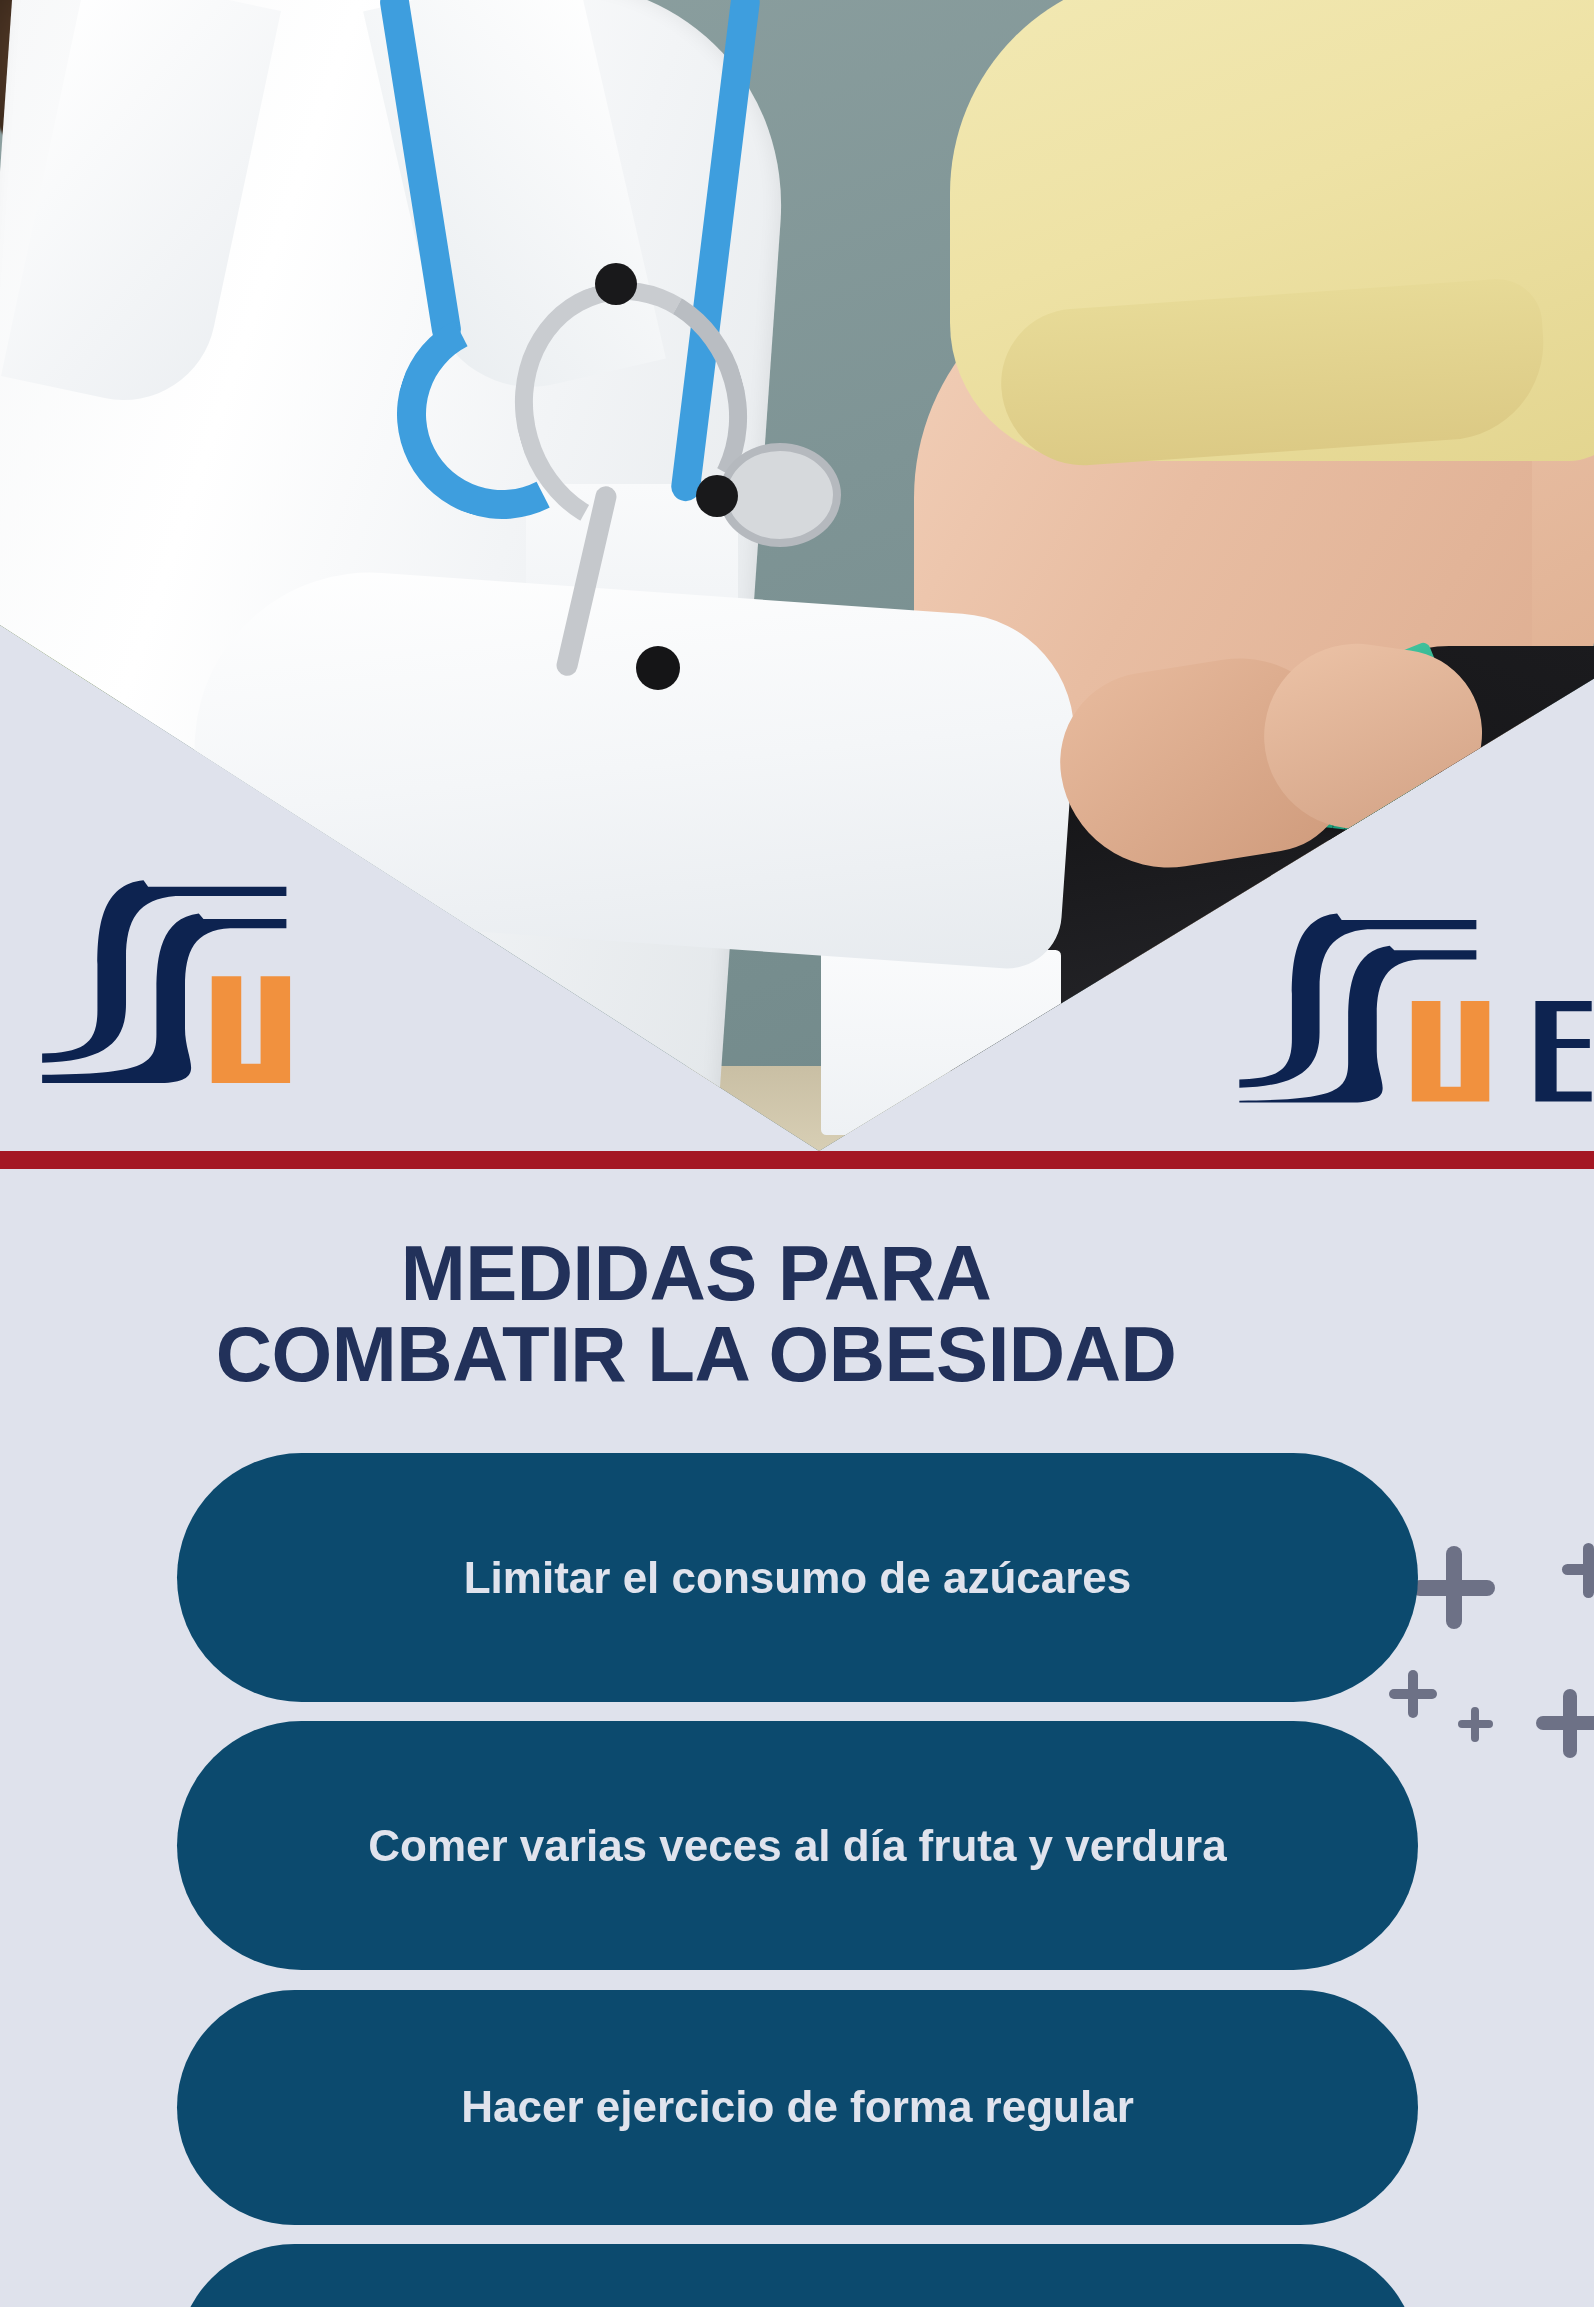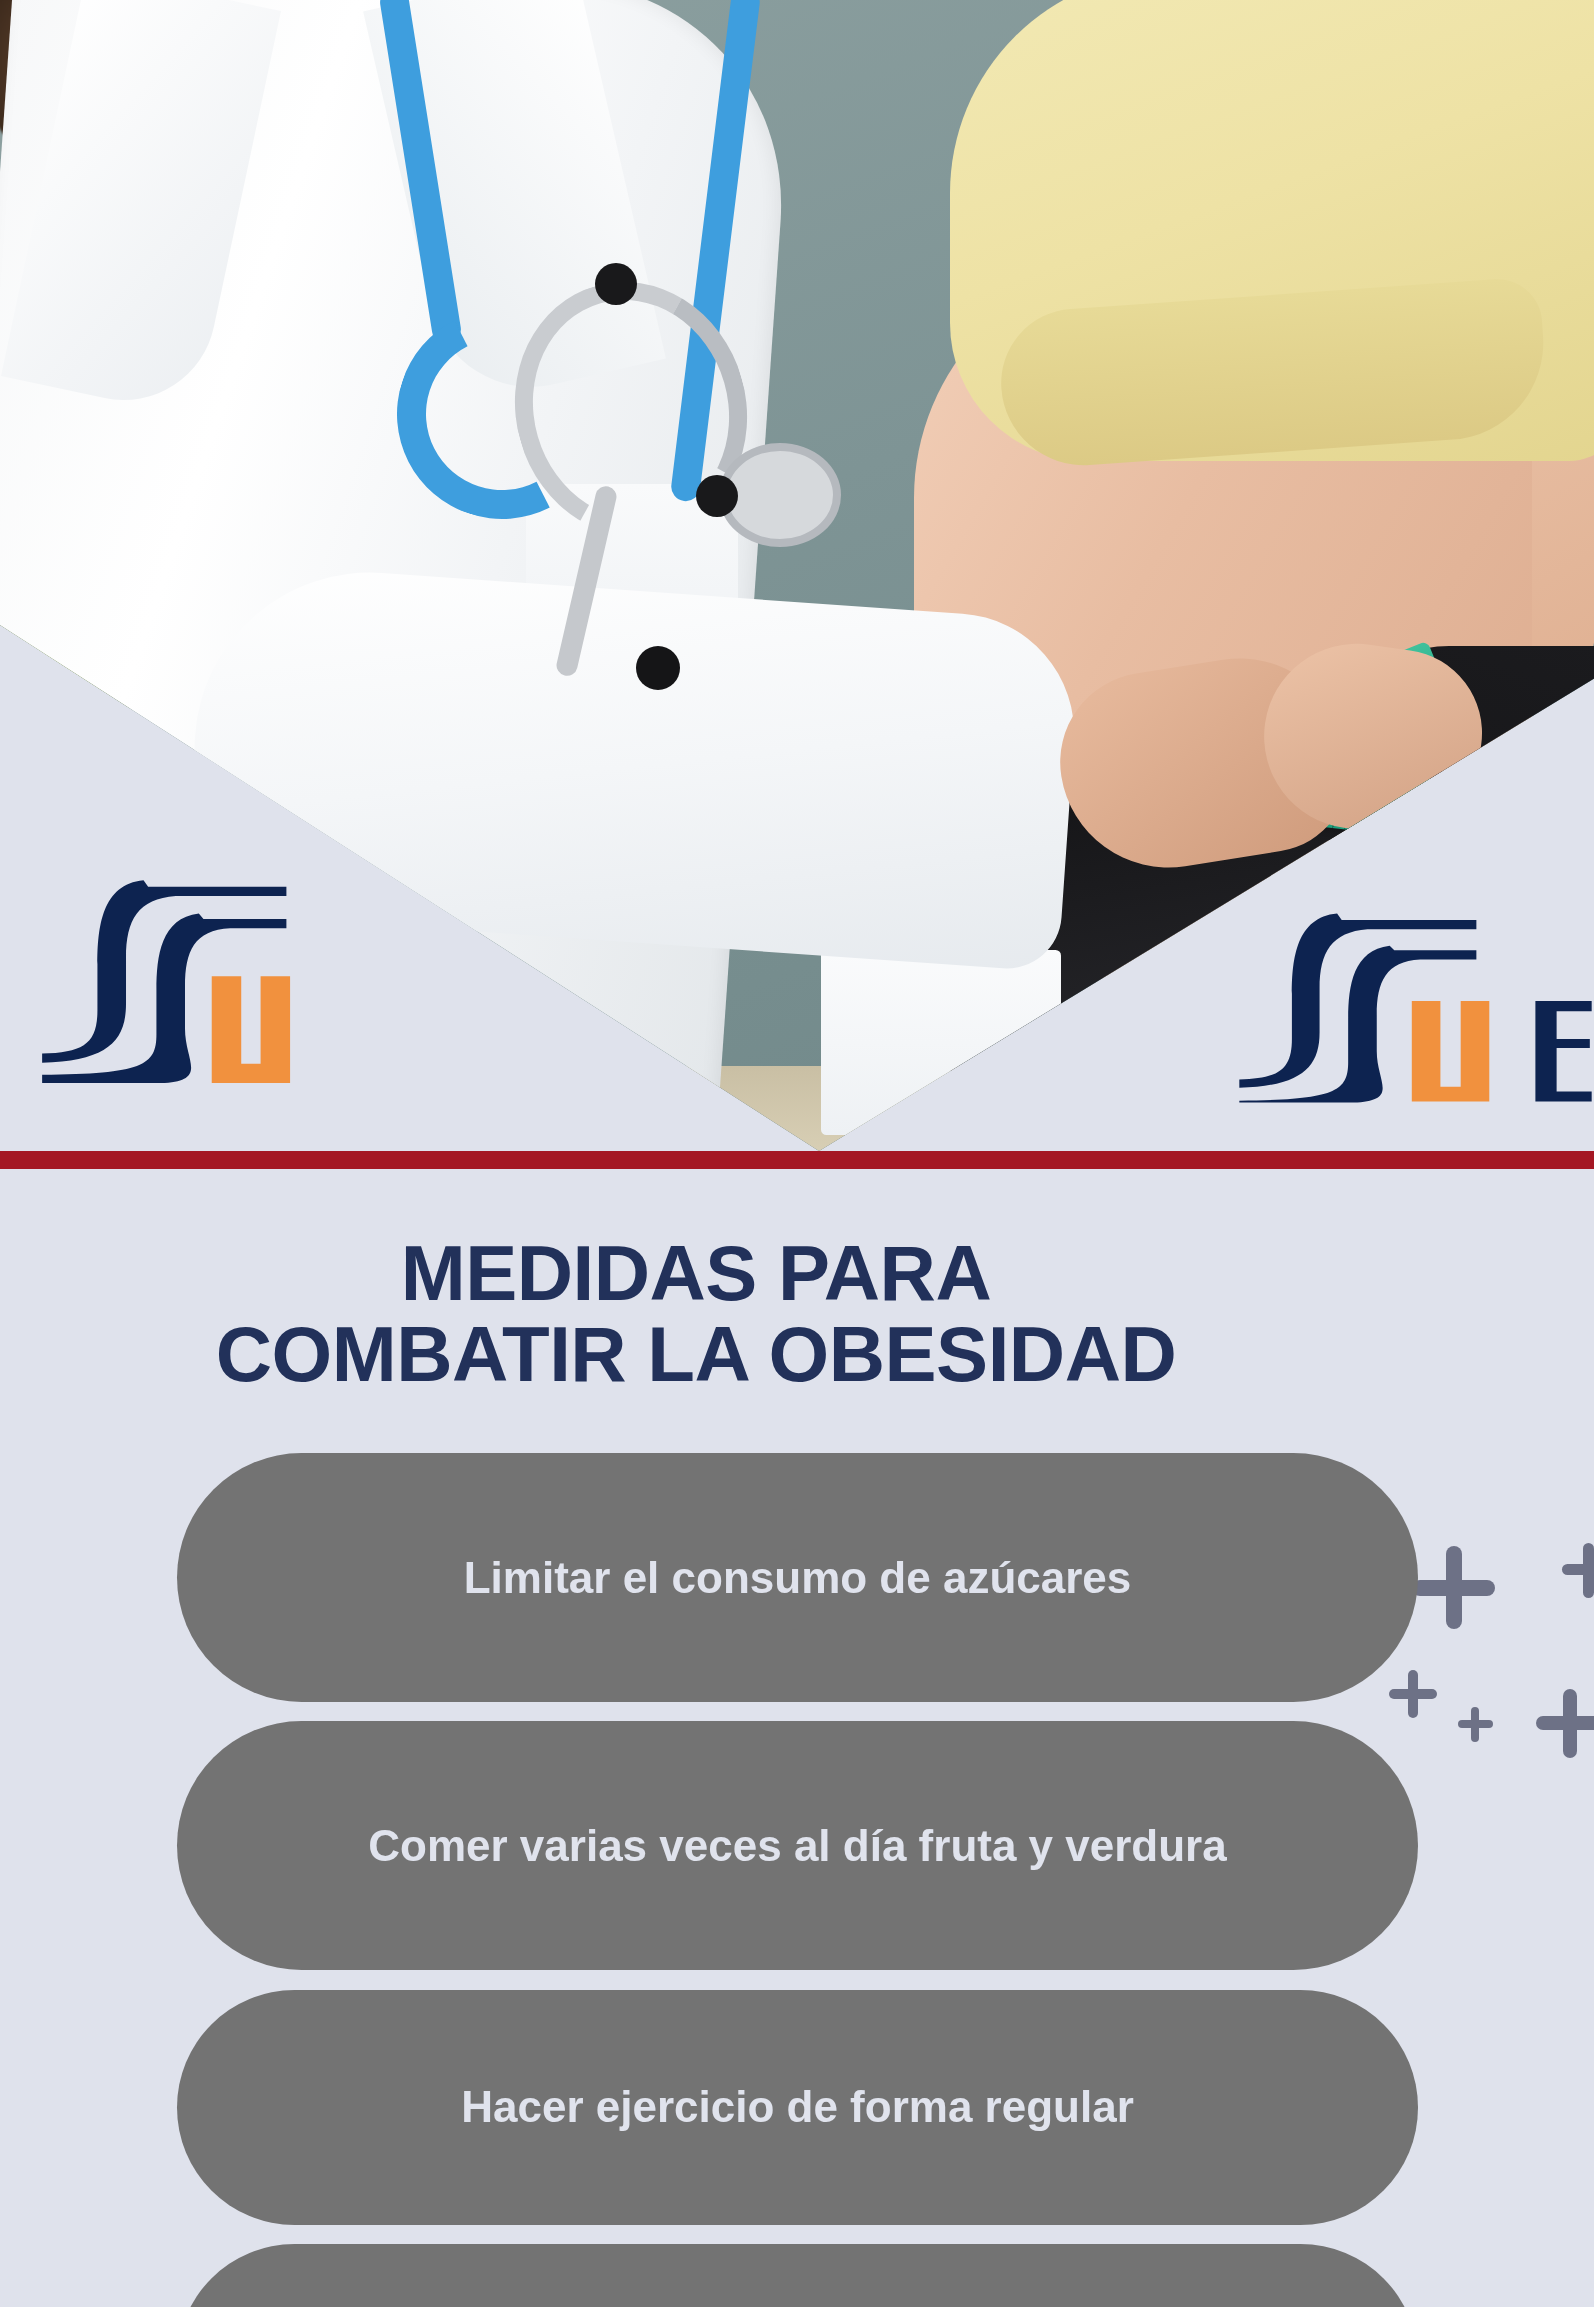--- a/index.html
+++ b/index.html
@@ -125,21 +125,21 @@
     position:absolute;left:0;top:1181px;width:1392px;
     text-align:center;color:#22315a;
     font-weight:bold;font-size:78px;line-height:1.03;
     letter-spacing:-0.5px;
   }
 
   
   .pills{position:absolute;left:0;top:1453px;width:1595px;}
   .pill{
     position:relative;margin:0 auto 19.4px auto;width:1241px;
-    background:#737373;border-radius:4614px;
+    background:#0c4a6e;border-radius:4614px;
     display:flex;align-items:center;justify-content:center;
     color:#e0e3ed;font-weight:bold;text-align:center;
     font-size:44px;line-height:1.18;
     padding:0 55px;box-sizing:border-box;
     z-index:4;
   }
   .pill.h1{height:249px;}
   .pill.h2{height:249px;text-align:right;}
   .pill.h3{height:235px;justify-content:center;}
   .pill.h4{height:235px;}

